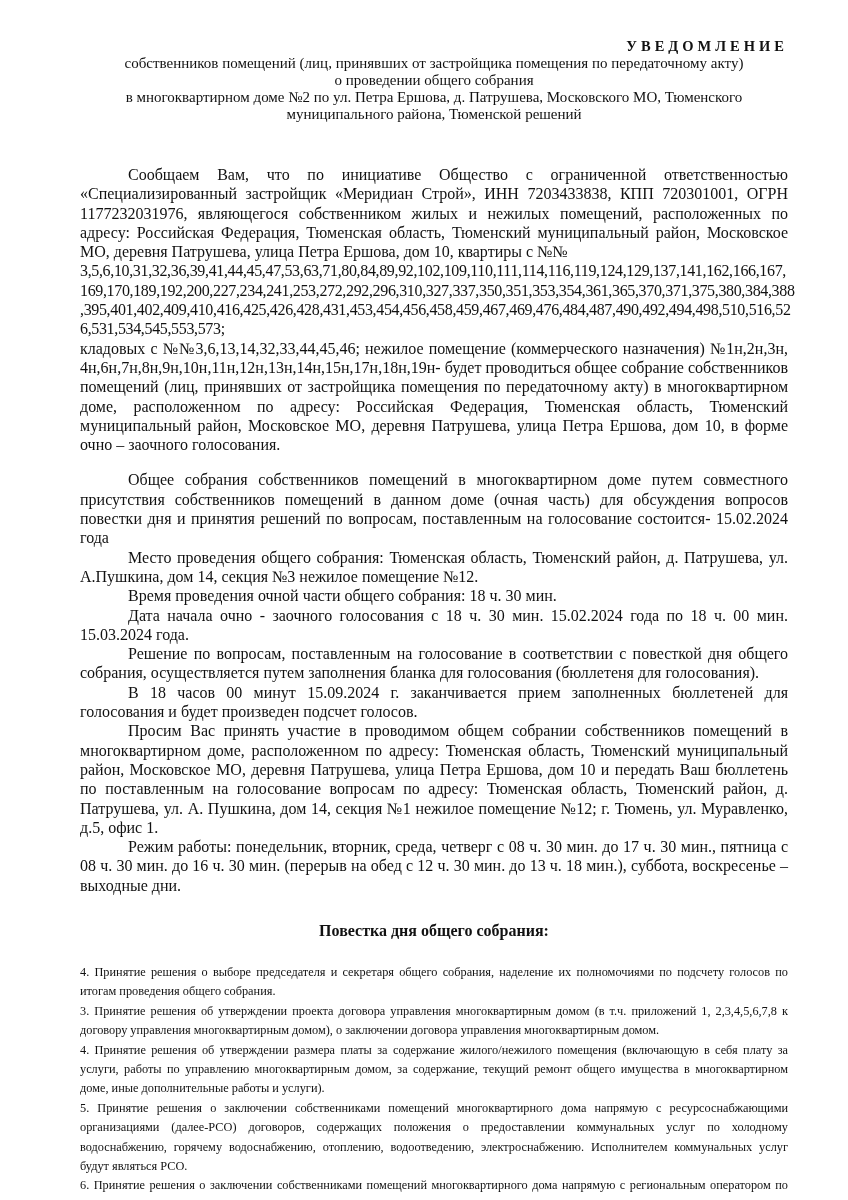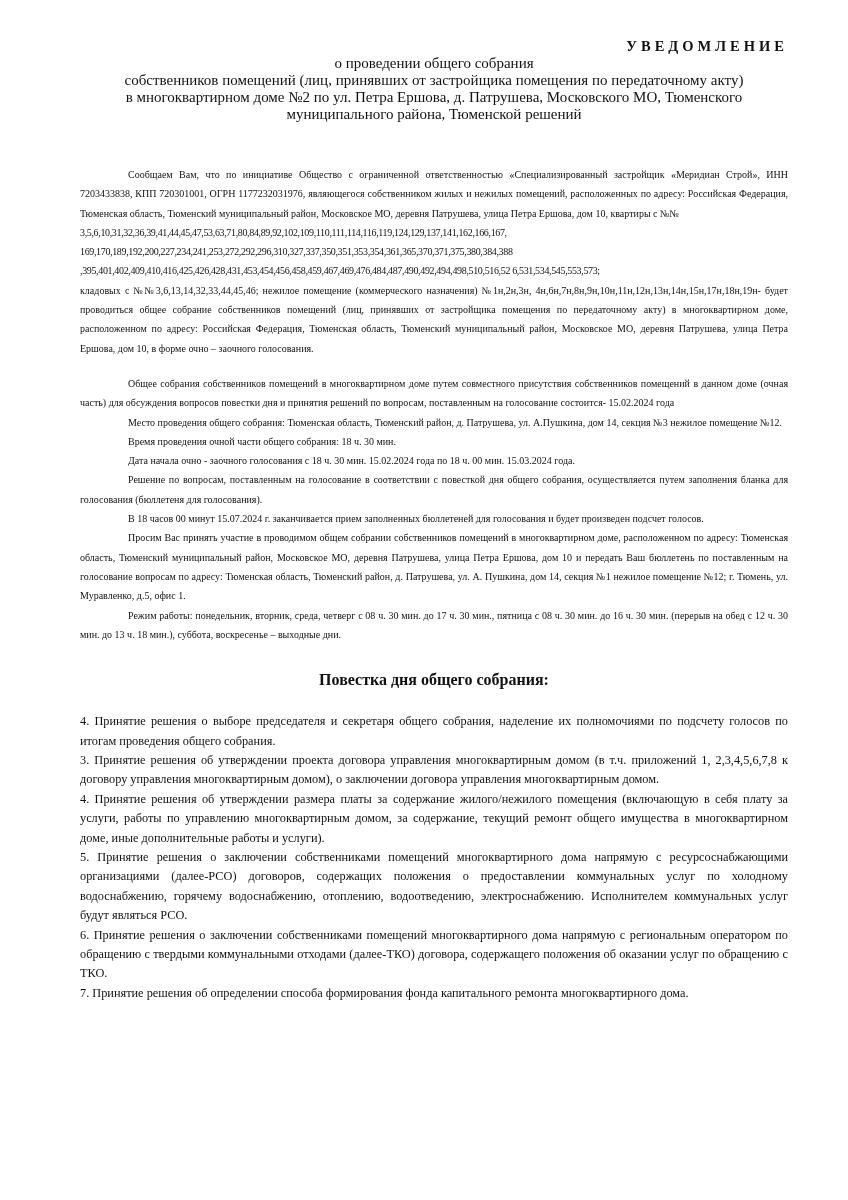--- a/index.html
+++ b/index.html
@@ -1,50 +1,50 @@
 <!DOCTYPE html>
 <html><head>
 <meta charset="utf-8">
 <style>
   html, body { margin: 0; padding: 0; background: #ffffff; }
   body { width: 848px; height: 1200px; overflow: hidden; position: relative; color: #111; font-family: "Liberation Serif", "DejaVu Serif", serif; }
   .page { position: absolute; left: 80px; top: 38px; width: 708px; }
   .hdr { text-align: center; font-size: 15px; line-height: 17px; }
   .hdr .title { font-weight: bold; letter-spacing: 4px; font-size: 14.5px; margin-bottom: 0; text-align: right; }
-  .body { margin-top: 42px; font-size: 10px; line-height: 19.3px; text-align: justify; }
+  .body { margin-top: 42px; font-size: 16px; line-height: 19.3px; text-align: justify; }
   .body p { margin: 0; text-indent: 48px; }
   .body p.gap { margin-top: 16px; }
   .body .nums { text-indent: 0; text-align: justify; letter-spacing: -0.35px; }
   .agenda-title { margin-top: 28px; text-align: center; font-weight: bold; font-size: 16px; line-height: 16px; }
   .agenda { margin-top: 24px; font-size: 12.3px; line-height: 19.4px; text-align: justify; }
   .agenda p { margin: 0; }
 </style>
 </head>
 <body>
 
 <div class="page">
   <div class="hdr">
     <div class="title">УВЕДОМЛЕНИЕ</div>
+    <div>собственников помещений (лиц, принявших от застройщика помещения по передаточному акту)</div>
     <div>о проведении общего собрания</div>
-    <div>собственников помещений (лиц, принявших от застройщика помещения по передаточному акту)</div>
     <div>в многоквартирном доме №2 по ул. Петра Ершова, д. Патрушева, Московского МО, Тюменского</div>
     <div>муниципального района, Тюменской решений</div>
   </div>
 
   <div class="body">
     <p>Сообщаем Вам, что по инициативе Общество с ограниченной ответственностью «Специализированный застройщик «Меридиан Строй», ИНН 7203433838, КПП 720301001, ОГРН 1177232031976, являющегося собственником жилых и нежилых помещений, расположенных по адресу: Российская Федерация, Тюменская область, Тюменский муниципальный район, Московское МО, деревня Патрушева, улица Петра Ершова, дом 10, квартиры с №№</p>
     <p class="nums">3,5,6,10,31,32,36,39,41,44,45,47,53,63,71,80,84,89,92,102,109,110,111,114,116,119,124,129,137,141,162,166,167, 169,170,189,192,200,227,234,241,253,272,292,296,310,327,337,350,351,353,354,361,365,370,371,375,380,384,388 ,395,401,402,409,410,416,425,426,428,431,453,454,456,458,459,467,469,476,484,487,490,492,494,498,510,516,52 6,531,534,545,553,573;</p>
     <p style="text-indent:0">кладовых с №№3,6,13,14,32,33,44,45,46; нежилое помещение (коммерческого назначения) №1н,2н,3н, 4н,6н,7н,8н,9н,10н,11н,12н,13н,14н,15н,17н,18н,19н- будет проводиться общее собрание собственников помещений (лиц, принявших от застройщика помещения по передаточному акту) в многоквартирном доме, расположенном по адресу: Российская Федерация, Тюменская область, Тюменский муниципальный район, Московское МО, деревня Патрушева, улица Петра Ершова, дом 10, в форме очно – заочного голосования.</p>
 
     <p class="gap">Общее собрания собственников помещений в многоквартирном доме путем совместного присутствия собственников помещений в данном доме (очная часть) для обсуждения вопросов повестки дня и принятия решений по вопросам, поставленным на голосование состоится-  15.02.2024 года</p>
     <p>Место проведения общего собрания: Тюменская область, Тюменский район, д. Патрушева, ул. А.Пушкина, дом 14, секция №3 нежилое помещение №12.</p>
     <p>Время проведения очной части общего собрания: 18 ч. 30 мин.</p>
     <p>Дата начала очно - заочного голосования с 18 ч. 30 мин. 15.02.2024 года по 18 ч. 00 мин. 15.03.2024 года.</p>
     <p>Решение по вопросам, поставленным на голосование в соответствии с повесткой дня общего собрания, осуществляется путем заполнения бланка для голосования (бюллетеня для голосования).</p>
-    <p>В 18 часов 00 минут 15.07.2024 г. заканчивается прием заполненных бюллетеней для голосования и будет произведен подсчет голосов.</p>
+    <p>В 18 часов 00 минут 15.09.2024 г. заканчивается прием заполненных бюллетеней для голосования и будет произведен подсчет голосов.</p>
     <p>Просим Вас принять участие в проводимом общем собрании собственников помещений в многоквартирном доме, расположенном по адресу: Тюменская область, Тюменский муниципальный район, Московское МО, деревня Патрушева, улица Петра Ершова, дом 10 и передать Ваш бюллетень по поставленным на голосование вопросам по адресу: Тюменская область, Тюменский район, д. Патрушева, ул. А. Пушкина, дом 14, секция №1 нежилое помещение №12; г. Тюмень, ул. Муравленко, д.5, офис 1.</p>
     <p>Режим работы: понедельник, вторник, среда, четверг с 08 ч. 30 мин. до 17 ч. 30 мин., пятница с 08 ч. 30 мин. до 16 ч. 30 мин. (перерыв на обед с 12 ч. 30 мин. до 13 ч. 18 мин.), суббота, воскресенье – выходные дни.</p>
   </div>
 
   <div class="agenda-title">Повестка дня общего собрания:</div>
 
   <div class="agenda">
     <p>4. Принятие решения о выборе председателя и секретаря  общего собрания, наделение их полномочиями  по подсчету голосов по итогам проведения общего собрания.</p>
     <p>3. Принятие решения об утверждении проекта договора управления многоквартирным домом (в т.ч. приложений 1, 2,3,4,5,6,7,8 к договору управления многоквартирным домом), о заключении договора управления многоквартирным домом.</p>
     <p>4. Принятие решения об утверждении размера платы за содержание жилого/нежилого помещения (включающую в себя плату за услуги, работы по управлению многоквартирным домом, за содержание, текущий ремонт общего имущества в многоквартирном доме, иные дополнительные работы и услуги).</p>

